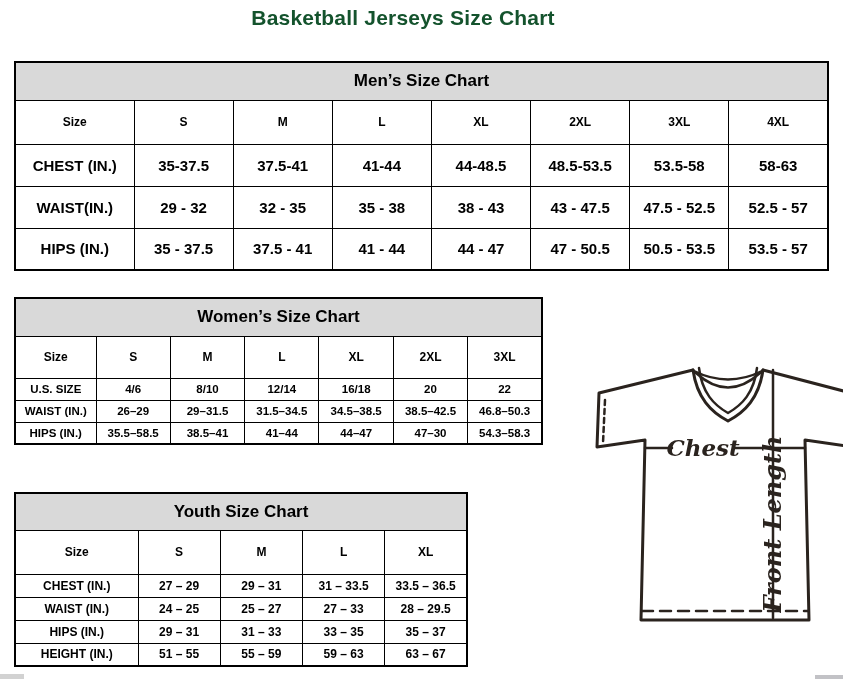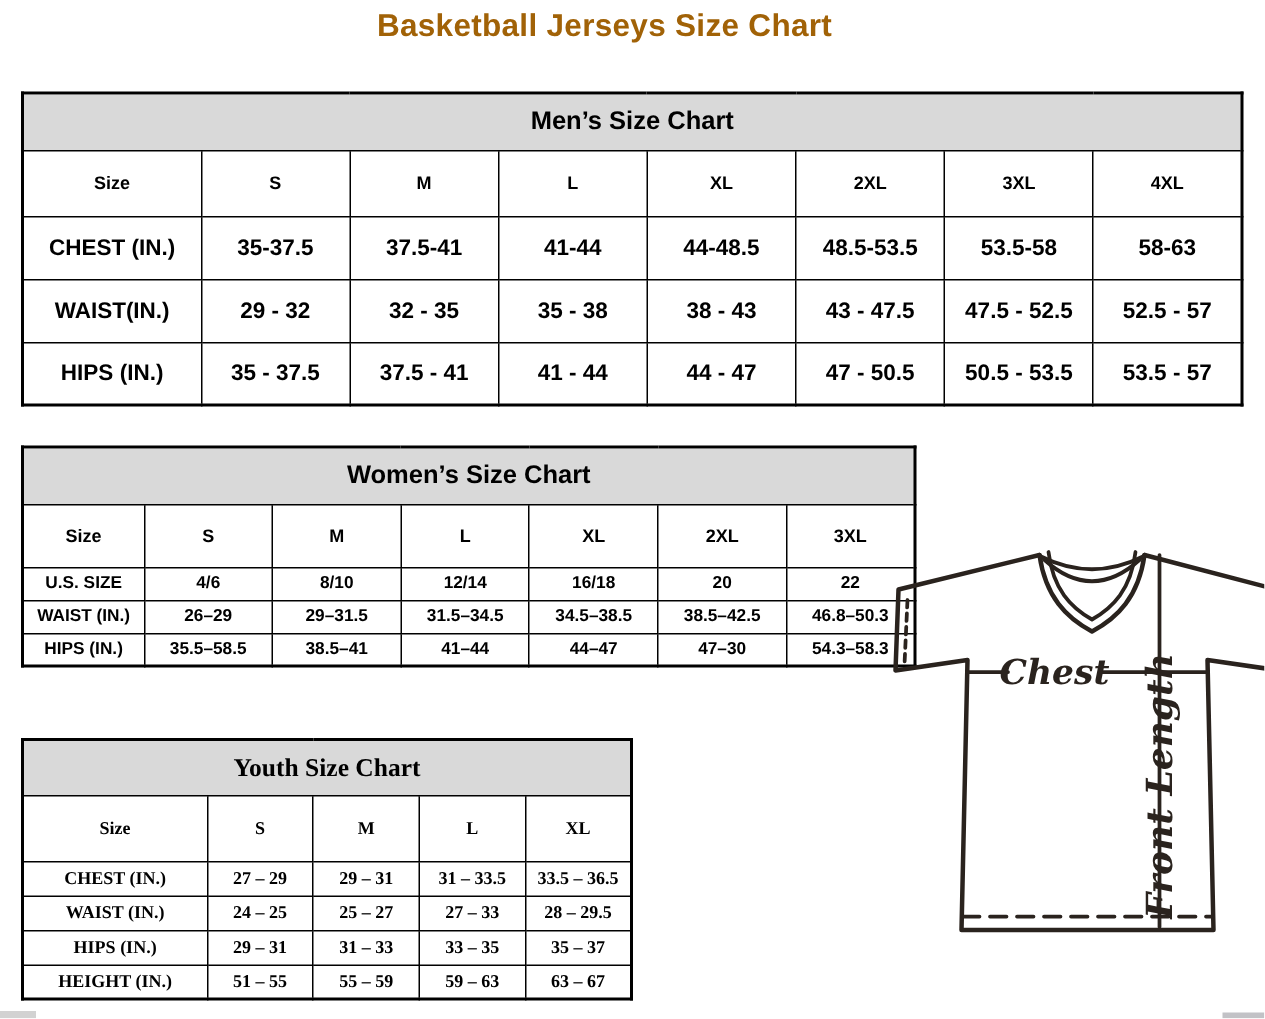--- a/index.html
+++ b/index.html
@@ -2,49 +2,49 @@
 <html><head>
 <meta charset="utf-8">
 <style>
   html, body { margin:0; padding:0; background:#ffffff; }
   .page {
     position:relative; width:843px; height:679px; background:#ffffff;
     font-family:"Liberation Sans", sans-serif; overflow:hidden;
   }
   .title {
     position:absolute; left:0; top:6px; width:806px; margin:0;
-    text-align:center; font-size:21px; font-weight:bold; color:#a16207;
+    text-align:center; font-size:21px; font-weight:bold; color:#14532d;
     font-family:"Liberation Sans", sans-serif; letter-spacing:0.2px;
   }
   table.sizetable {
     position:absolute; border-collapse:collapse; table-layout:fixed;
     background:#fff; border:2px solid #000;
   }
   .sizetable th, .sizetable td {
     border:1px solid #000; text-align:center; vertical-align:middle;
     font-weight:bold; color:#000; padding:0; overflow:hidden; white-space:nowrap;
   }
   .sizetable tr.band th { background:#d9d9d9; font-size:17px; }
   .sizetable tr.head th { font-size:12px; }
 
   .men   { left:14px; top:61px;  width:815px;padding-left:36px; }
   .men   tr.band { height:38px; }
   .men   tr.head { height:44px; }
   .men   tr.data { height:42px; }
   .men   col.c0  { width:119px; }
   .men   tr.data th, .men tr.data td { font-size:15px; }
 
-  .women { left:14px; top:297px; width:597px; }
+  .women { left:14px; top:297px; width:529px; }
   .women tr.band { height:38px; }
   .women tr.head { height:42px; }
   .women tr.data { height:22px; }
   .women col.c0  { width:81px; }
   .women tr.data th, .women tr.data td { font-size:11.5px; }
 
-  .youth { left:14px; top:492px; width:408px;font-family:Liberation Serif, serif; }
+  .youth { left:14px; top:492px; width:454px; }
   .youth tr.band { height:37px; }
   .youth tr.head { height:44px; }
   .youth tr.data { height:23px; }
   .youth col.c0  { width:123px; }
   .youth tr.data th, .youth tr.data td { font-size:12px; }
 
   .jersey { position:absolute; left:584px; top:352px; width:272px; height:276px;text-align:right; }
   .jersey svg { display:block; }
   .measure-text {
     font-family:"DejaVu Serif", serif; font-style:italic; font-weight:bold;

